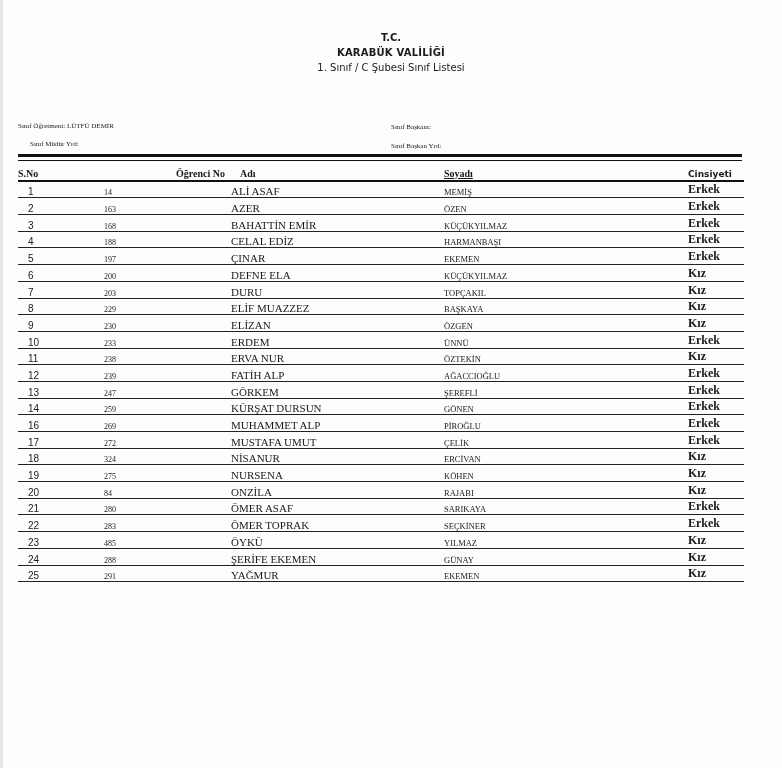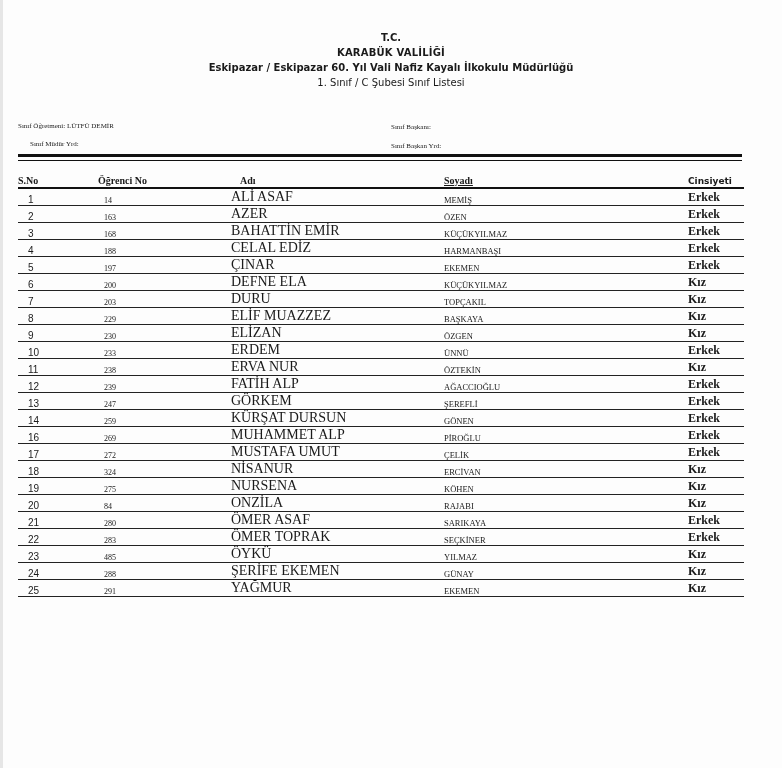--- a/index.html
+++ b/index.html
@@ -10,45 +10,44 @@
   .left-edge { position: absolute; left: 0; top: 0; width: 3px; height: 768px; background: #e6e6e6; }
   .header { position: absolute; top: 31px; left: 0; width: 782px; text-align: center;
     font-family: "DejaVu Sans", "Liberation Sans", sans-serif; }
   .header .tc { font-size: 10px; font-weight: bold; line-height: 14px; }
   .header .gov { font-size: 10px; font-weight: bold; line-height: 15px; letter-spacing: 0.2px; }
   .header .school { font-size: 10px; font-weight: bold; line-height: 15px; }
   .header .sub { font-size: 10px; line-height: 15px; }
   .meta { position: absolute; font-size: 7px; color: #222; text-align: right; }
   .rule-thick { position: absolute; left: 18px; width: 724px; height: 3px; background: #111; top: 154px; }
   .rule-thin { position: absolute; left: 18px; width: 724px; height: 1px; background: #111; top: 160px; }
-  table.roster { position: absolute; left: 18px; top: 170px; width: 726px; border-collapse: collapse; }
+  table.roster { position: absolute; left: 18px; top: 163px; width: 726px; border-collapse: collapse; }
   table.roster th, table.roster td { padding: 0; height: 15.7px; border-bottom: 1.5px solid #222;
     text-align: left; vertical-align: bottom; white-space: nowrap; }
   table.roster th { font-size: 10px; font-weight: bold; padding-bottom: 1px; }
   table.roster th.sno, table.roster td.sno { width: 68px; }
   table.roster td.sno { font-family: "Liberation Sans", "DejaVu Sans", sans-serif; font-size: 10px; padding-left: 10px; }
-  table.roster th.ogr { width: 127px; padding-left: 2px; }
+  table.roster th.ogr { width: 127px; padding-left: 2px; text-align: right; }
   table.roster td.ogr { font-size: 8px; padding-left: 8px; width: 121px; }
   table.roster th.adi { width: 198px; padding-left: 15px; }
-  table.roster td.adi { font-size: 14px; padding-left: 6px; }
+  table.roster td.adi { font-size: 11px; padding-left: 6px; }
   table.roster th.soyadi { width: 244px; padding-left: 6px; text-decoration: underline; }
   table.roster td.soyadi { font-size: 8.5px; padding-left: 6px; }
   table.roster th.cins { font-family: "DejaVu Sans", sans-serif; font-size: 9px; }
   table.roster td.cins { font-size: 12px; font-weight: bold; }
   table.roster tr.head th { border-bottom: 2px solid #111; }
 </style>
 </head>
 <body>
 
 <div class="left-edge"></div>
 
 <div class="header">
   <div class="tc">T.C.</div>
   <div class="gov">KARABÜK VALİLİĞİ</div>
-  <div class="school">Eskipazar / Eskipazar 60. Yıl Vali Nafiz Kayalı İlkokulu Müdürlüğü</div>
   <div class="sub">1. Sınıf / C Şubesi Sınıf Listesi</div>
 </div>
 
 <div class="meta" style="left:18px; top:122px;">
   <span>Sınıf Öğretmeni:</span>
   <span>LÜTFÜ DEMİR</span>
 </div>
 <div class="meta" style="left:18px; top:140px;margin-left:12px;">
   <span>Sınıf Müdür Yrd:</span>
   <span></span>

